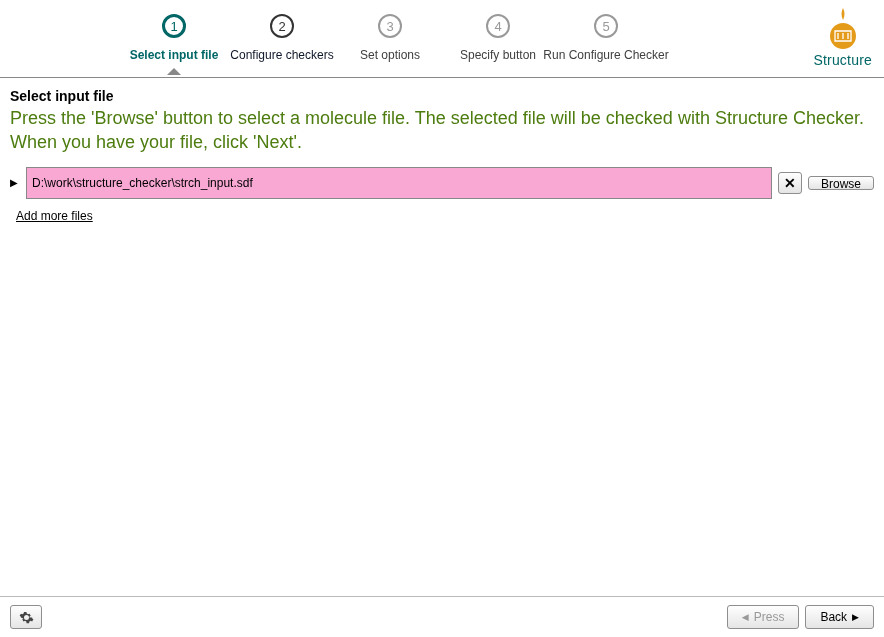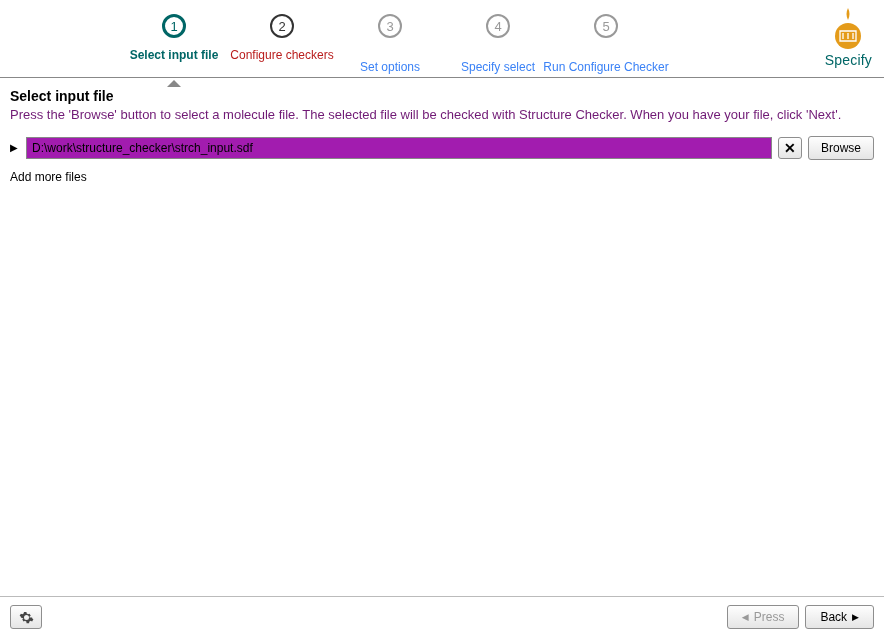--- a/index.html
+++ b/index.html
@@ -45,22 +45,22 @@
       justify-content: center;
       font-size: 13px;
       font-weight: normal;
       margin-bottom: 10px;
     }
     .step.active .step-circle { border-color: #006666; color: #006666; border-width: 3px; }
     .step.enabled .step-circle { border-color: #333; color: #333; }
     .step.disabled .step-circle { border-color: #999; color: #999; }
     .step-label { font-size: 12px; white-space: nowrap; }
     .step.active .step-label { color: #006666; font-weight: bold; }
-    .step.enabled .step-label { color: #b91c1c; }
-    .step.disabled .step-label { color: #3b82f6; margin-top: 12px; }
+    .step.enabled .step-label { color: #0f172a; }
+    .step.disabled .step-label { color: #404040; }
     .step.active::after {
       content: "";
       position: absolute;
       bottom: -13px;
       left: 50%;
       transform: translateX(-50%);
       width: 0;
       height: 0;
       border-left: 7px solid transparent;
       border-right: 7px solid transparent;
@@ -73,64 +73,66 @@
       text-align: center;
     }
     .logo-svg { width: 44px; height: 44px; display: block; margin: 0 auto 2px; }
     .logo-text { color: #006666; font-size: 14px; font-weight: normal; letter-spacing: 0.2px; }
     .content {
       flex: 1;
       padding: 10px 10px 6px 10px;
       overflow: auto;
     }
     .content h2 { font-size: 14px; font-weight: bold; margin-bottom: 2px; color: #000; }
-    .content .desc { font-size: 13px; color: #701a75; line-height: 1.35; margin-bottom: 12px; }
+    .content .desc { font-size: 18px; color: #4d7c0f; line-height: 1.35; margin-bottom: 12px; }
     .file-row { display: flex; align-items: center; gap: 6px; margin-bottom: 10px; }
     .arrow-toggle {
       width: 10px;
       font-size: 10px;
       color: #000;
       cursor: pointer;
     }
     .file-input {
       flex: 1;
       border: 1px solid #888;
       padding: 3px 5px;
       font-size: 12px;
       font-family: inherit;
-      height: 22px;
-      background: #a21caf;
+      height: 32px;
+      background: #f9a8d4;
     }
     .icon-btn {
       width: 24px;
       height: 22px;
       border: 1px solid #8e8e8e;
       background: linear-gradient(#fefefe, #e5e5e5);
       border-radius: 3px;
       display: flex;
       align-items: center;
       justify-content: center;
       cursor: pointer;
       font-size: 14px;
       font-weight: bold;
       color: #000;
     }
     .browse-btn {
       padding: 0 12px;
-      height: 24px;
+      height: 14px;
       border: 1px solid #8e8e8e;
       background: linear-gradient(#fefefe, #e5e5e5);
       border-radius: 3px;
       cursor: pointer;
       font-size: 12px;
     }
     .add-link {
       font-size: 12px;
       color: #000;
-      cursor: pointer;
+      text-decoration: underline;
+      cursor: pointer;
+      margin-left: 6px;
     }
     .footer {
       border-top: 1px solid #bbb;
       padding: 8px 10px;
       display: flex;
       align-items: center;
       justify-content: space-between;
     }
     .footer-left { display: flex; }
     .footer-right { display: flex; gap: 6px; }
@@ -174,34 +176,34 @@
     <div class="step enabled">
       <div class="step-circle">2</div>
       <div class="step-label">Configure checkers</div>
     </div>
     <div class="step disabled">
       <div class="step-circle">3</div>
       <div class="step-label">Set options</div>
     </div>
     <div class="step disabled">
       <div class="step-circle">4</div>
-      <div class="step-label">Specify select</div>
+      <div class="step-label">Specify button</div>
     </div>
     <div class="step disabled">
       <div class="step-circle">5</div>
       <div class="step-label">Run Configure Checker</div>
     </div>
   </div>
   <div class="logo-wrap">
     <svg class="logo-svg" viewBox="0 0 44 44">
       <path d="M22 2 C24 6 24 10 22 14 C20 10 20 6 22 2 Z" fill="#e49b1a"></path>
       <circle cx="22" cy="30" r="13" fill="#e49b1a"></circle>
       <path d="M14 25 L30 25 L30 35 L14 35 Z M17 27 L17 33 M22 27 L22 33 M27 27 L27 33" stroke="#fff" stroke-width="1.3" fill="none"></path>
     </svg>
-    <div class="logo-text">Specify</div>
+    <div class="logo-text">Structure</div>
   </div>
 </div>
 
 <div class="content">
   <h2>Select input file</h2>
   <p class="desc">Press the 'Browse' button to select a molecule file. The selected file will be checked with Structure Checker. When you have your file, click 'Next'.</p>
 
   <div class="file-row">
     <span class="arrow-toggle">▶</span>
     <input class="file-input" type="text" value="D:\work\structure_checker\strch_input.sdf" style="">

